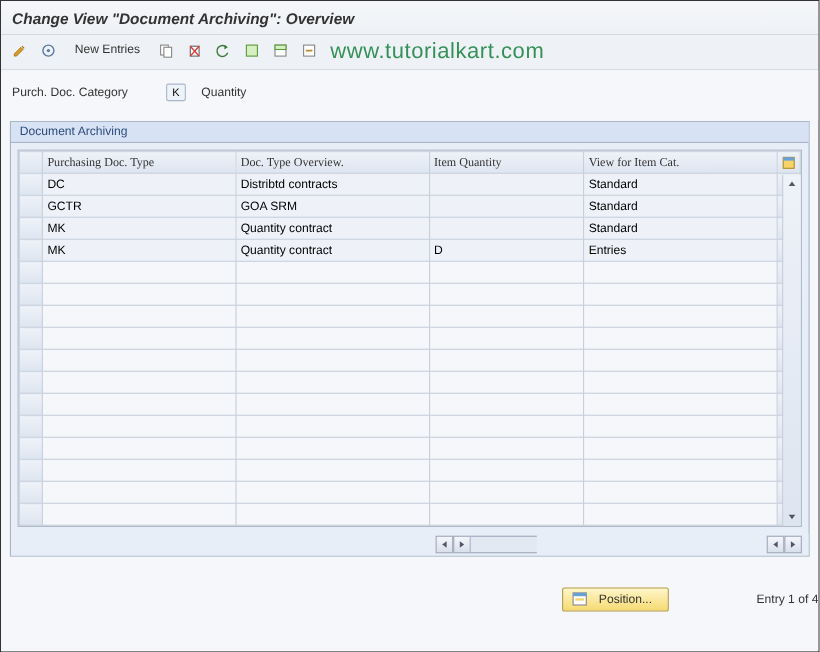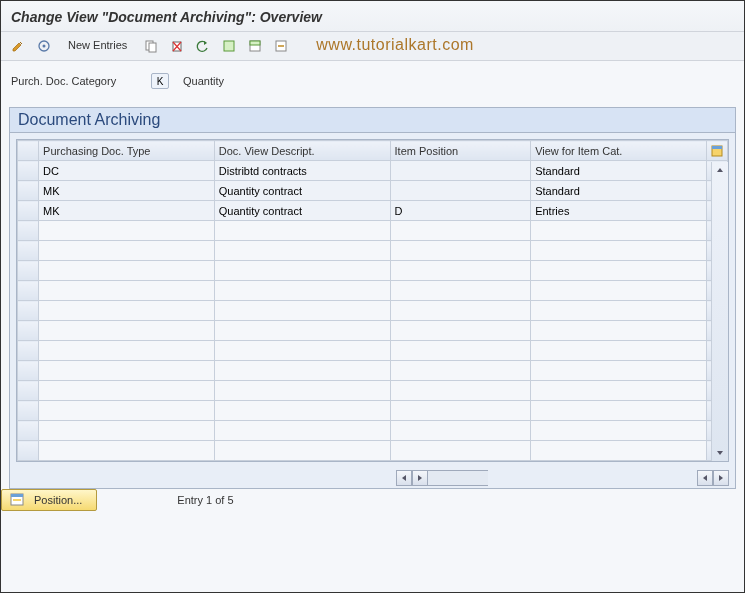--- a/index.html
+++ b/index.html
@@ -42,25 +42,25 @@
     }
     .tb-text-btn {
       padding: 2px 8px;
       font-size: 11px;
       color: #333;
       cursor: pointer;
       border: 1px solid transparent;
       border-radius: 2px;
     }
     .watermark {
-      color: #a16207;
-      font-size: 16px;
+      color: #15803d;
+      font-size: 20px;
       font-weight: normal;
       letter-spacing: 0.5px;
-      margin-left: 20px;
+      margin-left: 4px;
       opacity: 0.85;
     }
     .header-area {
       padding: 12px 10px 18px;
       background: #f5f7fa;
       display: flex;
       align-items: center;
       gap: 10px;
     }
     .header-label {
@@ -84,21 +84,21 @@
     }
     .panel {
       margin: 0 8px 0 8px;
       border: 1px solid #a9b5c7;
       background: #e8eef7;
     }
     .panel-title {
       padding: 3px 8px;
       background: #d7e3f4;
       color: #2b4a7d;
-      font-size: 16px;
+      font-size: 11px;
       border-bottom: 1px solid #a9b5c7;
     }
     .grid-wrap {
       margin: 6px;
       background: #f3f6fb;
       border: 1px solid #a9b5c7;
       position: relative;
     }
     .grid {
       width: 100%;
@@ -111,20 +111,21 @@
       text-align: left;
       height: 20px;
       font-weight: normal;
       overflow: hidden;
       white-space: nowrap;
     }
     .grid th {
       background: linear-gradient(#eef2f9, #dde5f0);
       color: #333;
       font-size: 11px;
+      font-family: Liberation Serif, serif;
     }
     .grid td {
       background: #f5f7fa;
       font-size: 11px;
     }
     .grid td.filled { background: #eef2f8; margin-left: 18px; }
     .grid .rowsel {
       width: 18px;
       background: linear-gradient(#eef2f9, #dde5f0);
     }
@@ -167,22 +168,23 @@
     }
     .hs-track {
       width:60px;height:16px;
       background: #e3e9f2;
       border-top:1px solid #9fa9bb;
       border-bottom:1px solid #9fa9bb;
     }
     .footer {
       display:flex;
       align-items:center;
-      justify-content:flex-start;
+      justify-content:flex-end;
       gap:80px;
+      margin-top: 28px;
     }
     .position-btn {
       display:inline-flex;
       align-items:center;
       gap:8px;
       padding: 3px 14px 3px 8px;
       background: linear-gradient(#fff6c9,#f6da72);
       border:1px solid #b49a3e;
       border-radius:2px;
       cursor:pointer;
@@ -276,22 +278,22 @@
           <col style="width:150px">
           <col style="width:150px">
           <col style="width:120px">
           <col style="width:150px">
           <col style="width:18px">
         </colgroup>
         <thead>
           <tr>
             <th class="rowsel"></th>
             <th>Purchasing Doc. Type</th>
-            <th>Doc. View Descript.</th>
-            <th>Item Position</th>
+            <th>Doc. Type Overview.</th>
+            <th>Item Quantity</th>
             <th>View for Item Cat.</th>
             <th class="configcol">
               <span class="config-icon">
                 <svg width="12" height="12">
                     <rect x="1" y="1" width="10" height="10" fill="#f6d36b" stroke="#b38a20"></rect>
                     <rect x="1" y="1" width="10" height="3" fill="#6aa0d8"></rect>
                   </svg>
               </span>
             </th>
           </tr>
@@ -300,20 +302,28 @@
             <tr>
               <td class="rowsel"></td>
               <td class="filled">DC</td>
               <td class="filled">Distribtd contracts</td>
               <td class="filled"></td>
               <td class="filled">Standard</td>
               <td class="configcol"></td>
             </tr>
             <tr>
               <td class="rowsel"></td>
+              <td class="filled">GCTR</td>
+              <td class="filled">GOA SRM</td>
+              <td class="filled"></td>
+              <td class="filled">Standard</td>
+              <td class="configcol"></td>
+            </tr>
+            <tr>
+              <td class="rowsel"></td>
               <td class="filled">MK</td>
               <td class="filled">Quantity contract</td>
               <td class="filled"></td>
               <td class="filled">Standard</td>
               <td class="configcol"></td>
             </tr>
             <tr>
               <td class="rowsel"></td>
               <td class="filled">MK</td>
               <td class="filled">Quantity contract</td>
@@ -466,15 +476,15 @@
     <span class="position-btn">
       <span class="icon">
         <svg width="16" height="14">
             <rect x="1" y="1" width="12" height="11" fill="#fff" stroke="#888"></rect>
             <rect x="1" y="1" width="12" height="3" fill="#6aa0d8"></rect>
             <rect x="3" y="6" width="8" height="2" fill="#f6d36b"></rect>
           </svg>
       </span>
       <span>Position...</span>
     </span>
-    <span class="entry-text">Entry 1 of 5</span>
+    <span class="entry-text">Entry 1 of 4</span>
   </div>
 </div>
 
 </body></html>

